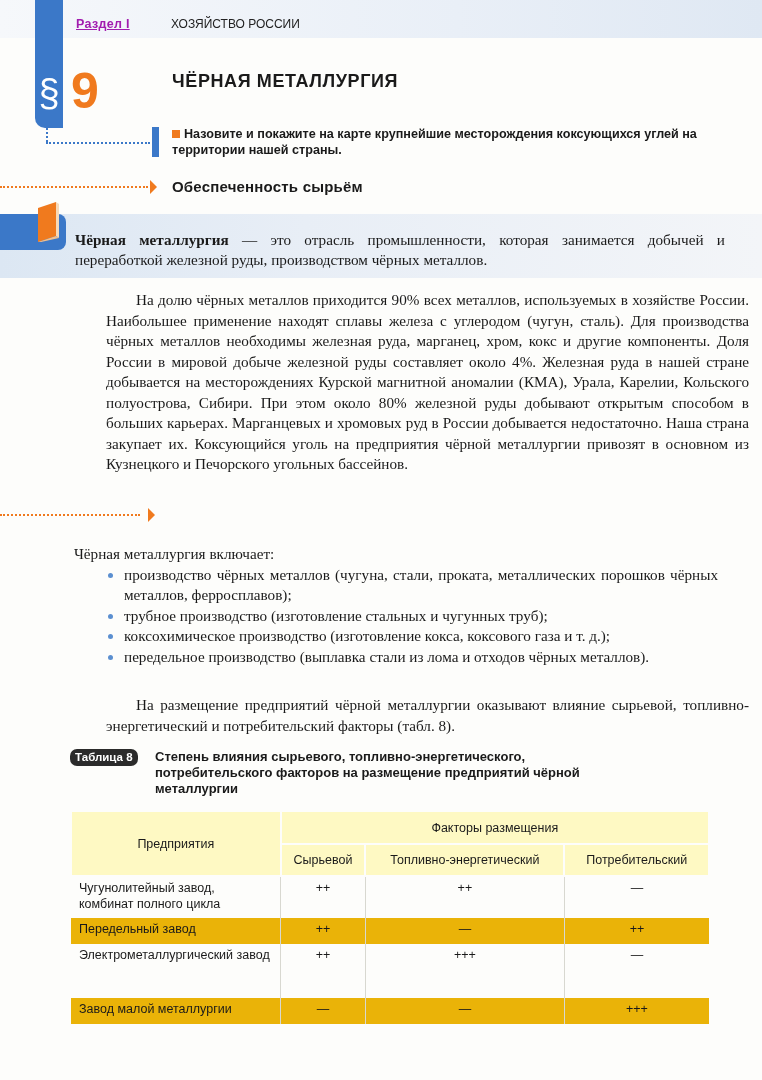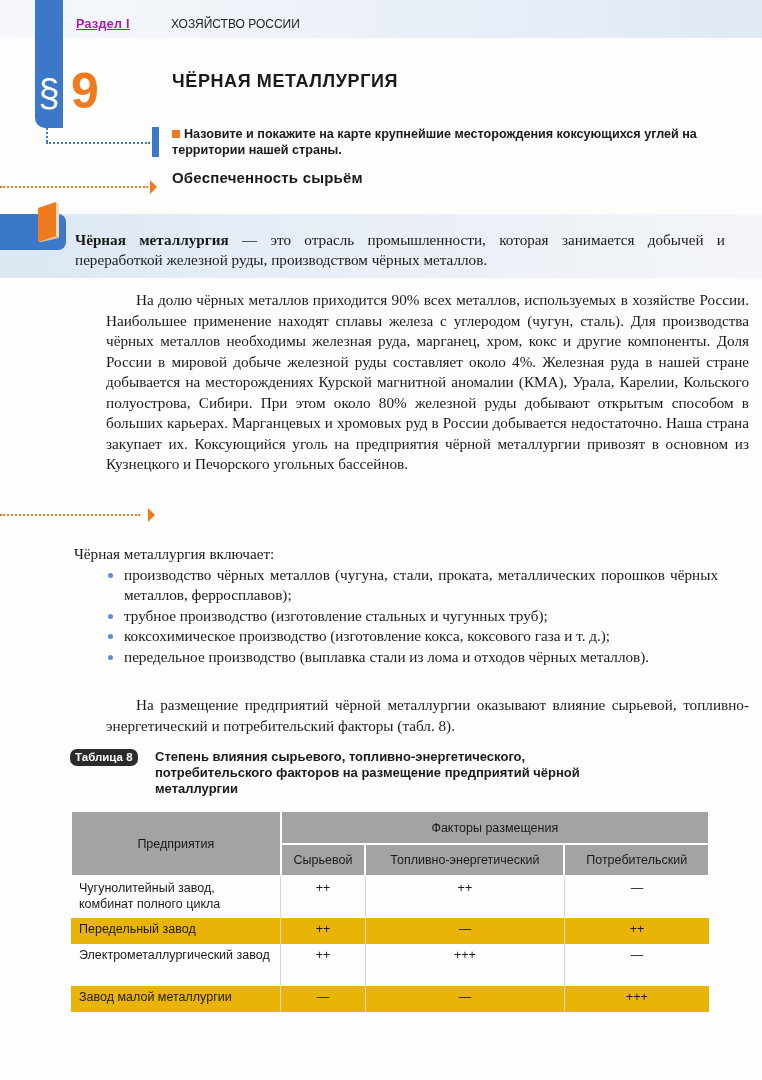--- a/index.html
+++ b/index.html
@@ -49,21 +49,21 @@
   .bullets { position: absolute; left: 106px; top: 565px; width: 612px; list-style: none; font-size: 15.2px; line-height: 20.4px; }
   .bullets li { position: relative; padding-left: 18px; text-align: justify; }
   .bullets li::before { content: ""; position: absolute; left: 2px; top: 8px; width: 5px; height: 5px; border-radius: 50%; background: #5b8fd0; }
 
   
   .tbl-badge { position: absolute; left: 70px; top: 749px; height: 17px; padding: 0 5px; background: #2b2b2b; color: #fff; font-size: 11.5px; font-weight: bold; line-height: 17px; border-radius: 7px; }
   .tbl-caption { position: absolute; left: 155px; top: 749px; width: 470px; font-size: 13px; font-weight: bold; line-height: 16px; }
 
   
   .data-table { position: absolute; left: 70px; top: 810px; width: 640px; border-collapse: collapse; font-family: "Liberation Sans", sans-serif; font-size: 12.5px; }
-  .data-table th { background: #a3a3a3; font-weight: normal; color: #1a1a1a; text-align: center; border: 2px solid #fdfdfb; }
+  .data-table th { background: #fef9c3; font-weight: normal; color: #1a1a1a; text-align: center; border: 2px solid #fdfdfb; }
   .data-table td { border-left: 1px solid #d8d8d0; border-right: 1px solid #d8d8d0; padding: 3px 8px; vertical-align: top; text-align: center; line-height: 16px; }
   .data-table td:first-child { text-align: left; border-left: none; }
   .data-table td:last-child { border-right: none; }
   .data-table tr.hl td { background: #eab308; }
 </style>
 </head>
 <body>
 
 <div class="header-band"></div>
 <div class="blue-tab"></div>
@@ -75,21 +75,21 @@
 
 <div class="dots-v" style="left:46px; top:128px; height:14px;"></div>
 <div class="dots-h" style="left:46px; top:142px; width:104px;"></div>
 <div class="blue-bar"></div>
 <div class="question sans">
   <span class="q-bullet"></span><span>Назовите и покажите на карте крупнейшие месторождения коксующихся углей на территории нашей страны.</span>
 </div>
 
 <div class="dots-orange" style="left:0; top:186px; width:148px;"></div>
 <div class="tri-right" style="left:150px; top:180px;"></div>
-<div class="h2 sans" style="left:172px; top:169px;">Обеспеченность сырьём</div>
+<div class="h2 sans" style="left:172px; top:178px;">Обеспеченность сырьём</div>
 
 <div class="def-band"></div>
 <div class="def-blue"></div>
 <svg class="book-icon" viewBox="0 0 26 42">
   <polygon points="4,8 22,2 22,36 4,42" fill="#f07a1e"></polygon>
   <polygon points="22,2 25,4 25,38 22,36" fill="#f7d9b8"></polygon>
   <polygon points="4,42 22,36 25,38 7,42" fill="#f3c08d"></polygon>
 </svg>
 <div class="definition"><b>Чёрная металлургия</b><span> — это отрасль промышленности, которая занимается добычей и переработкой железной руды, производством чёрных металлов.</span></div>
 
@@ -138,21 +138,21 @@
       <td>++</td>
       <td>++</td>
       <td>—</td>
     </tr>
     <tr class="hl" style="height:26px;">
       <td>Передельный завод</td>
       <td>++</td>
       <td>—</td>
       <td>++</td>
     </tr>
-    <tr style="height:42px;">
+    <tr style="height:54px;">
       <td>Электрометаллургический завод</td>
       <td>++</td>
       <td>+++</td>
       <td>—</td>
     </tr>
     <tr class="hl" style="height:26px;">
       <td>Завод малой металлургии</td>
       <td>—</td>
       <td>—</td>
       <td>+++</td>

